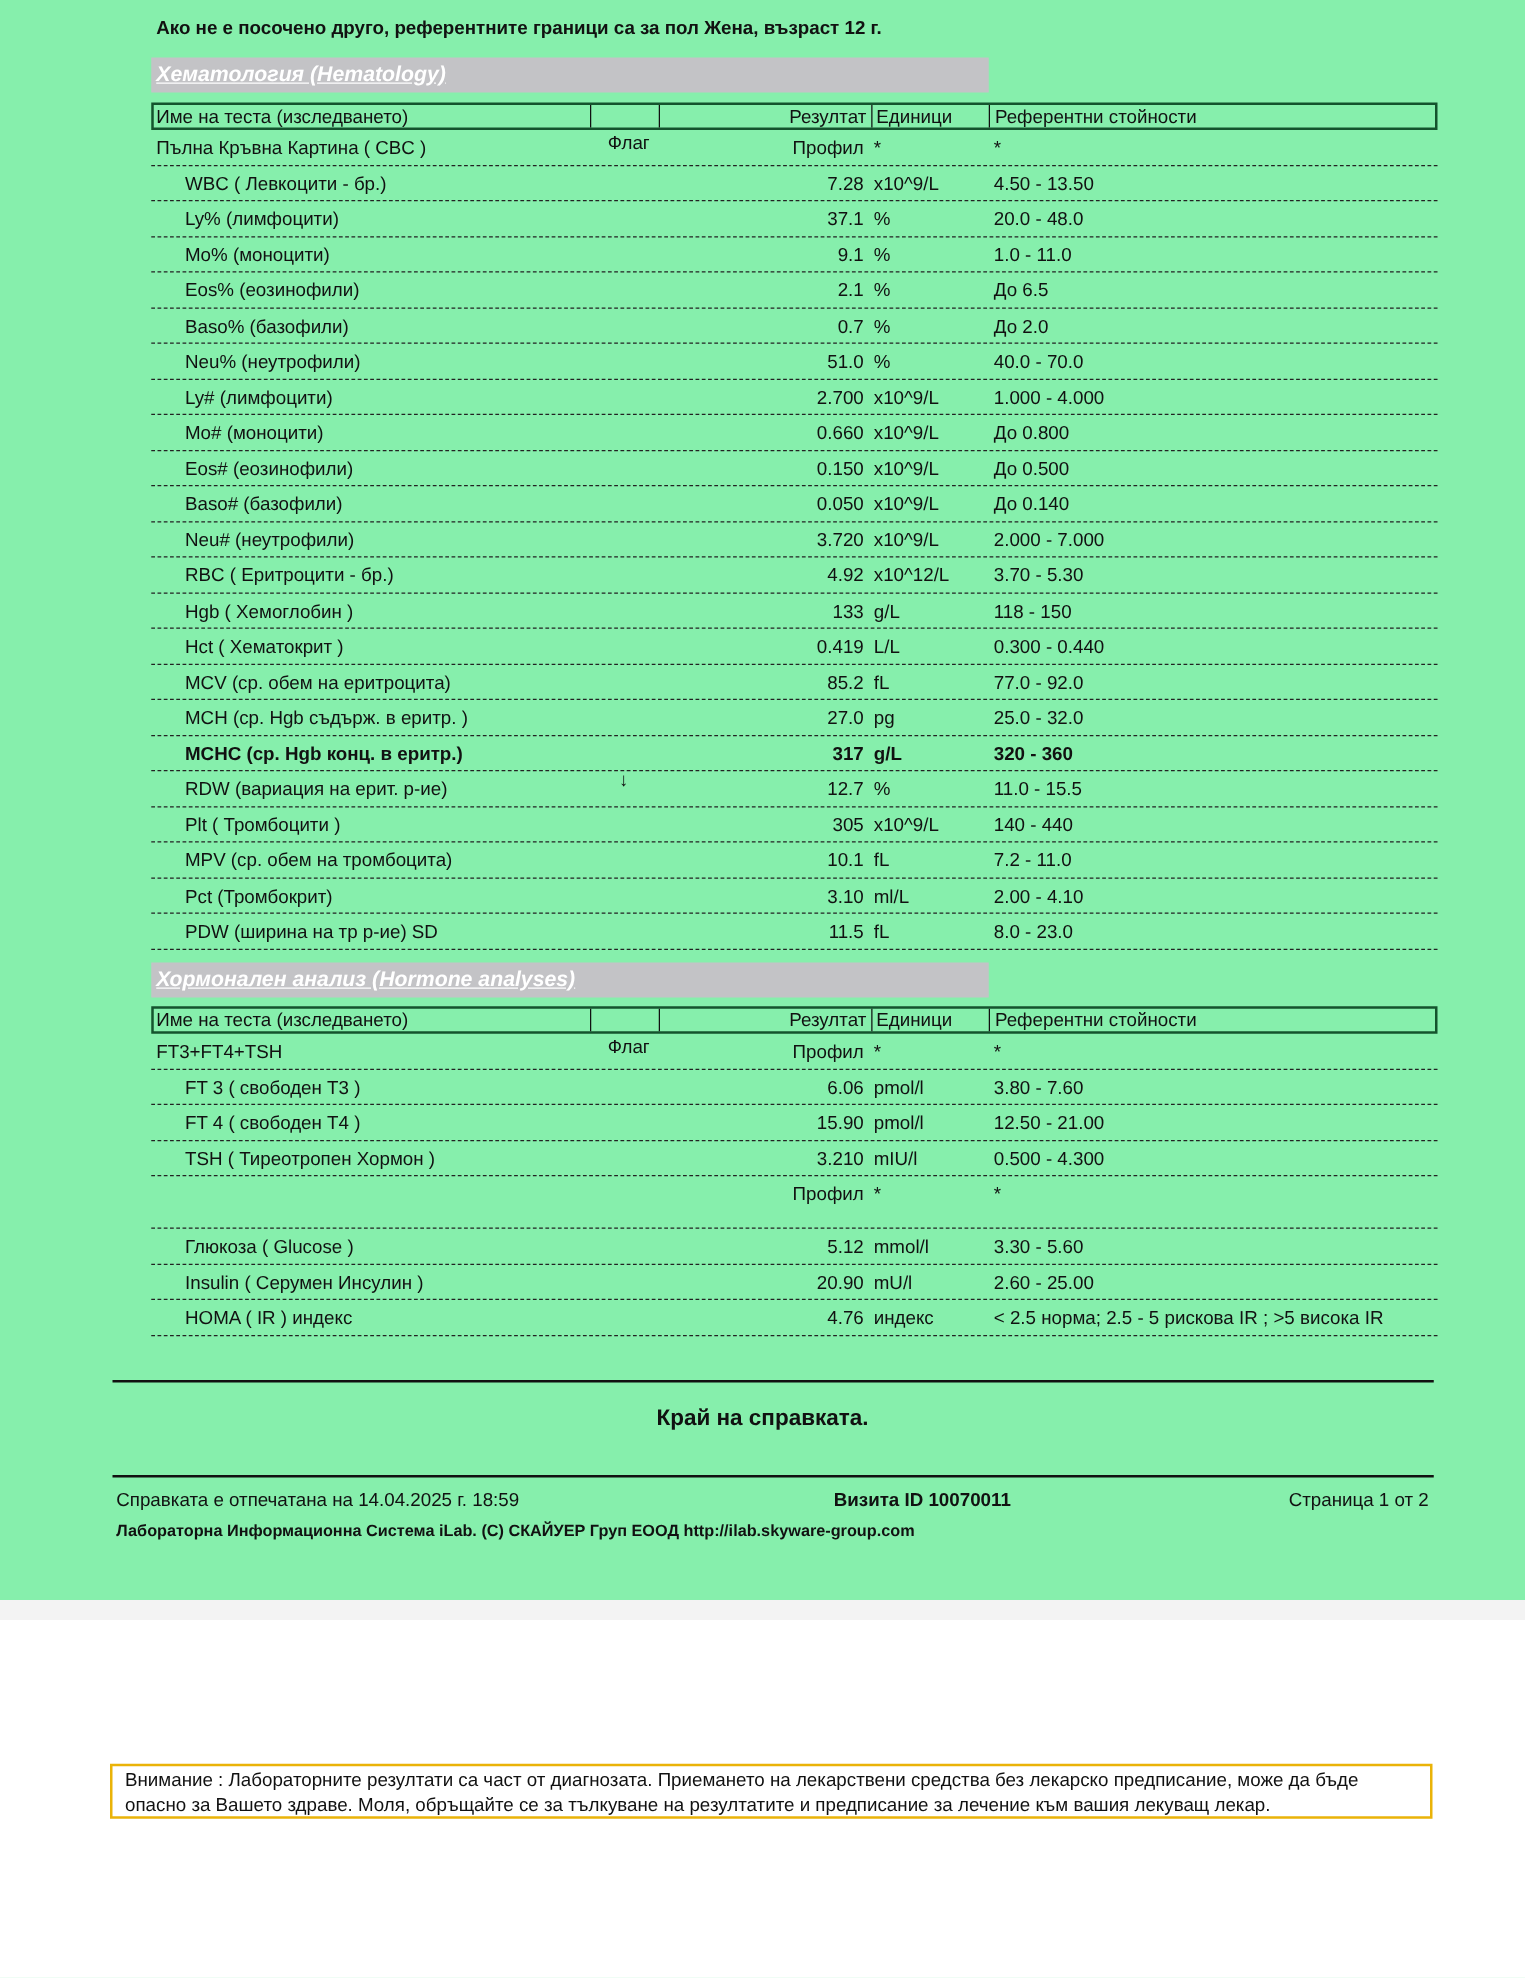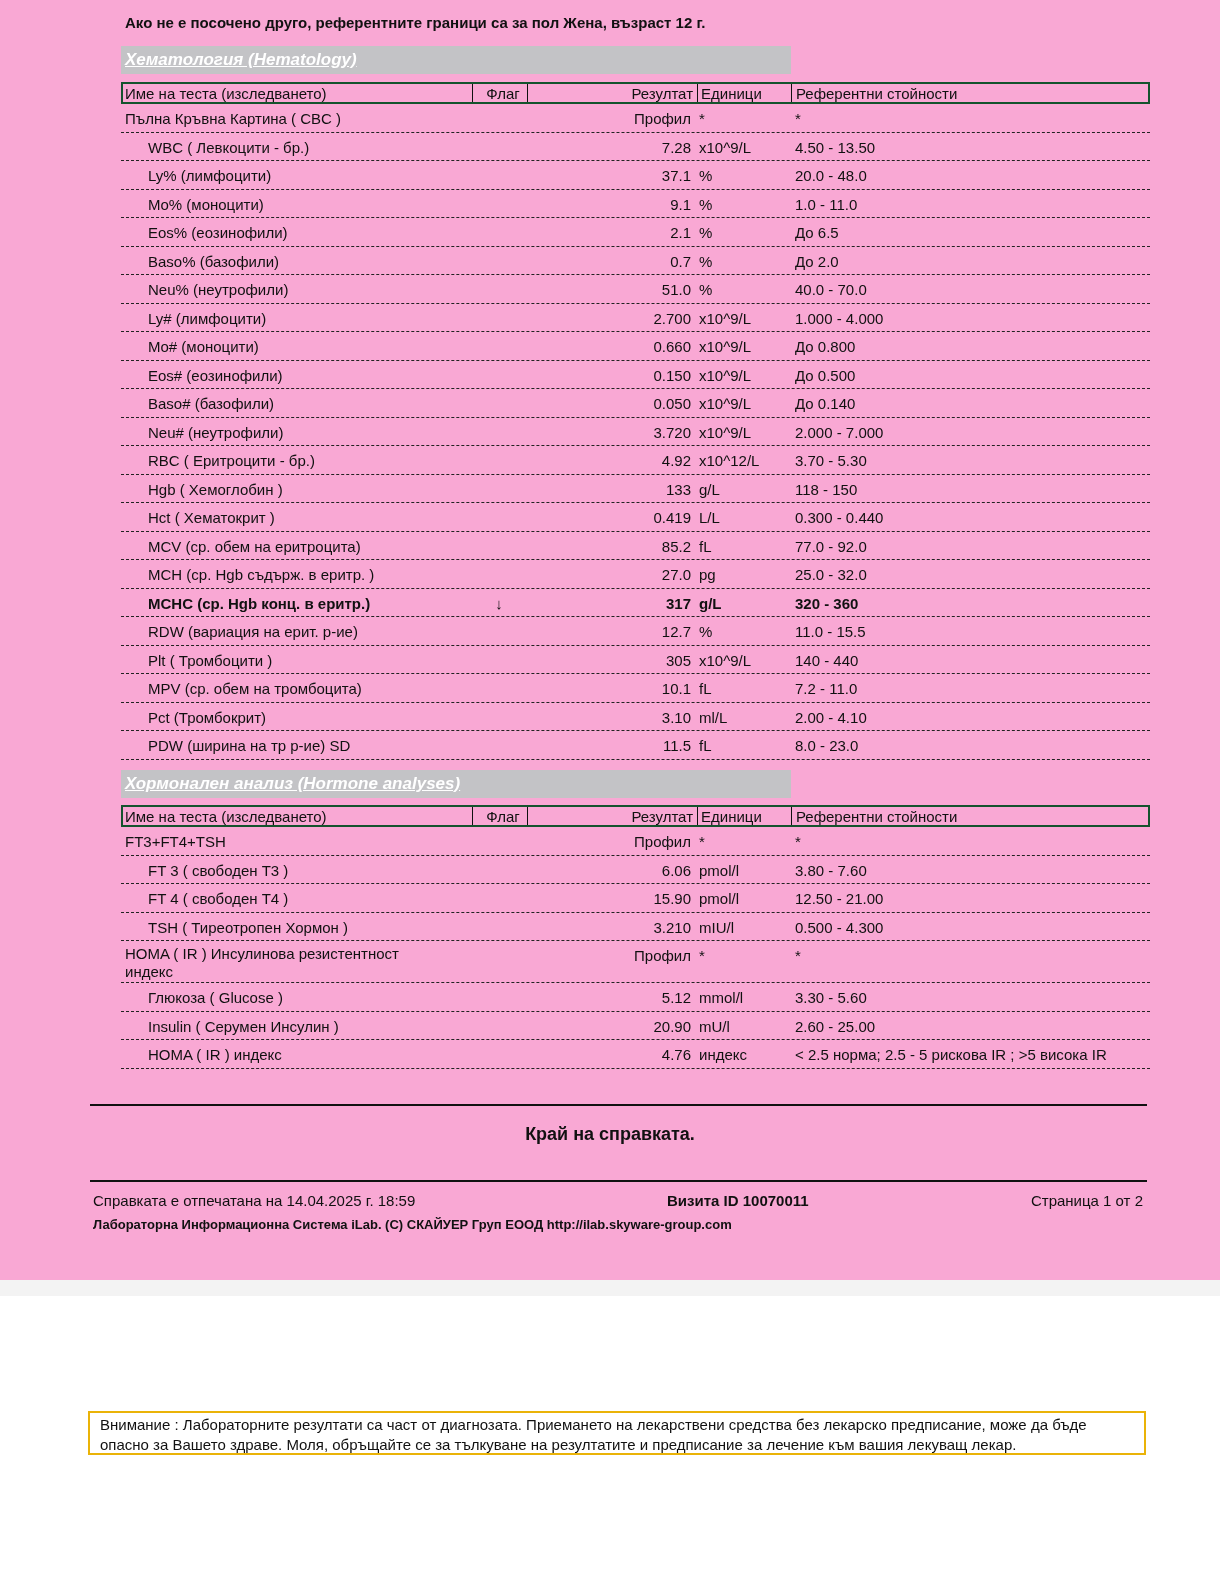--- a/index.html
+++ b/index.html
@@ -1,36 +1,36 @@
 <!DOCTYPE html>
 <html><head>
 <meta charset="utf-8">
 <style>
   html, body { margin: 0; padding: 0; background: #ffffff; }
   body { width: 1220px; height: 1582px; position: relative; font-family: "Liberation Sans", sans-serif; color: #111; overflow: hidden; }
-  .page1 { position: absolute; left: 0; top: 0; width: 1220px; height: 1280px; background: #f9a8d4; }
+  .page1 { position: absolute; left: 0; top: 0; width: 1220px; height: 1280px; background: #86efac; }
   .gap { position: absolute; left: 0; top: 1280px; width: 1220px; height: 16px; background: #f3f3f3; }
   .page2 { position: absolute; left: 0; top: 1296px; width: 1220px; height: 286px; background: #fff; }
 
   .intro { position: absolute; left: 125px; top: 14px; font-size: 15px; font-weight: bold; }
 
   .section-title { position: absolute; left: 121px; width: 670px; height: 28px; background: #c3c3c6; color: #fff; font-style: italic; font-weight: bold; font-size: 17px; line-height: 28px; padding-left: 4px; box-sizing: border-box; text-decoration: underline; }
 
   .tbl { position: absolute; left: 121px; width: 1029px; }
   .thead { position: relative; height: 22px; border: 2px solid #14532d; box-sizing: border-box; font-size: 15px; }
   .thead .c { position: absolute; top: 0; height: 18px; line-height: 20px; }
   .thead .sep { position: absolute; top: 0; bottom: 0; border-left: 1.5px solid #111; }
 
   .row { position: relative; height: 28.5px; font-size: 15px; border-bottom: 1.5px dashed #222; box-sizing: border-box; }
   .row .c { position: absolute; top: 6px; white-space: nowrap; }
   .row.tall { height: 42px; }
   .row.bold { font-weight: bold; }
   .c-name { left: 4px; }
   .c-name.indent { left: 27px; }
-  .c-flag { left: 366px; width: 24px; text-align: center; }
+  .c-flag { left: 366px; width: 24px; text-align: center; margin-top: 21px; }
   .c-result { left: 420px; width: 150px; text-align: right; }
   .c-unit { left: 578px; }
   .c-ref { left: 674px; }
   .tall .c-name { line-height: 18px; top: 4px; white-space: normal; width: 320px; }
 
   .hr { position: absolute; left: 90px; width: 1057px; border-top: 2px solid #111; }
   .end { position: absolute; left: 0; width: 1220px; top: 1124px; text-align: center; font-weight: bold; font-size: 18px; }
   .foot1 { position: absolute; top: 1192px; font-size: 15px; }
   .foot2 { position: absolute; top: 1217px; left: 93px; font-size: 13px; font-weight: bold; }
 
@@ -253,21 +253,20 @@
         <span class="c c-ref">12.50 - 21.00</span>
       </div>
       <div class="row">
         <span class="c c-name indent">TSH   ( Тиреотропен Хормон )</span>
         <span class="c c-flag"></span>
         <span class="c c-result">3.210</span>
         <span class="c c-unit">mIU/l</span>
         <span class="c c-ref">0.500 - 4.300</span>
       </div>
       <div class="row tall">
-        <span class="c c-name">HOMA ( IR ) Инсулинова резистентност индекс</span>
         <span class="c c-flag"></span>
         <span class="c c-result">Профил</span>
         <span class="c c-unit">*</span>
         <span class="c c-ref">*</span>
       </div>
       <div class="row">
         <span class="c c-name indent">Глюкоза ( Glucose )</span>
         <span class="c c-flag"></span>
         <span class="c c-result">5.12</span>
         <span class="c c-unit">mmol/l</span>

